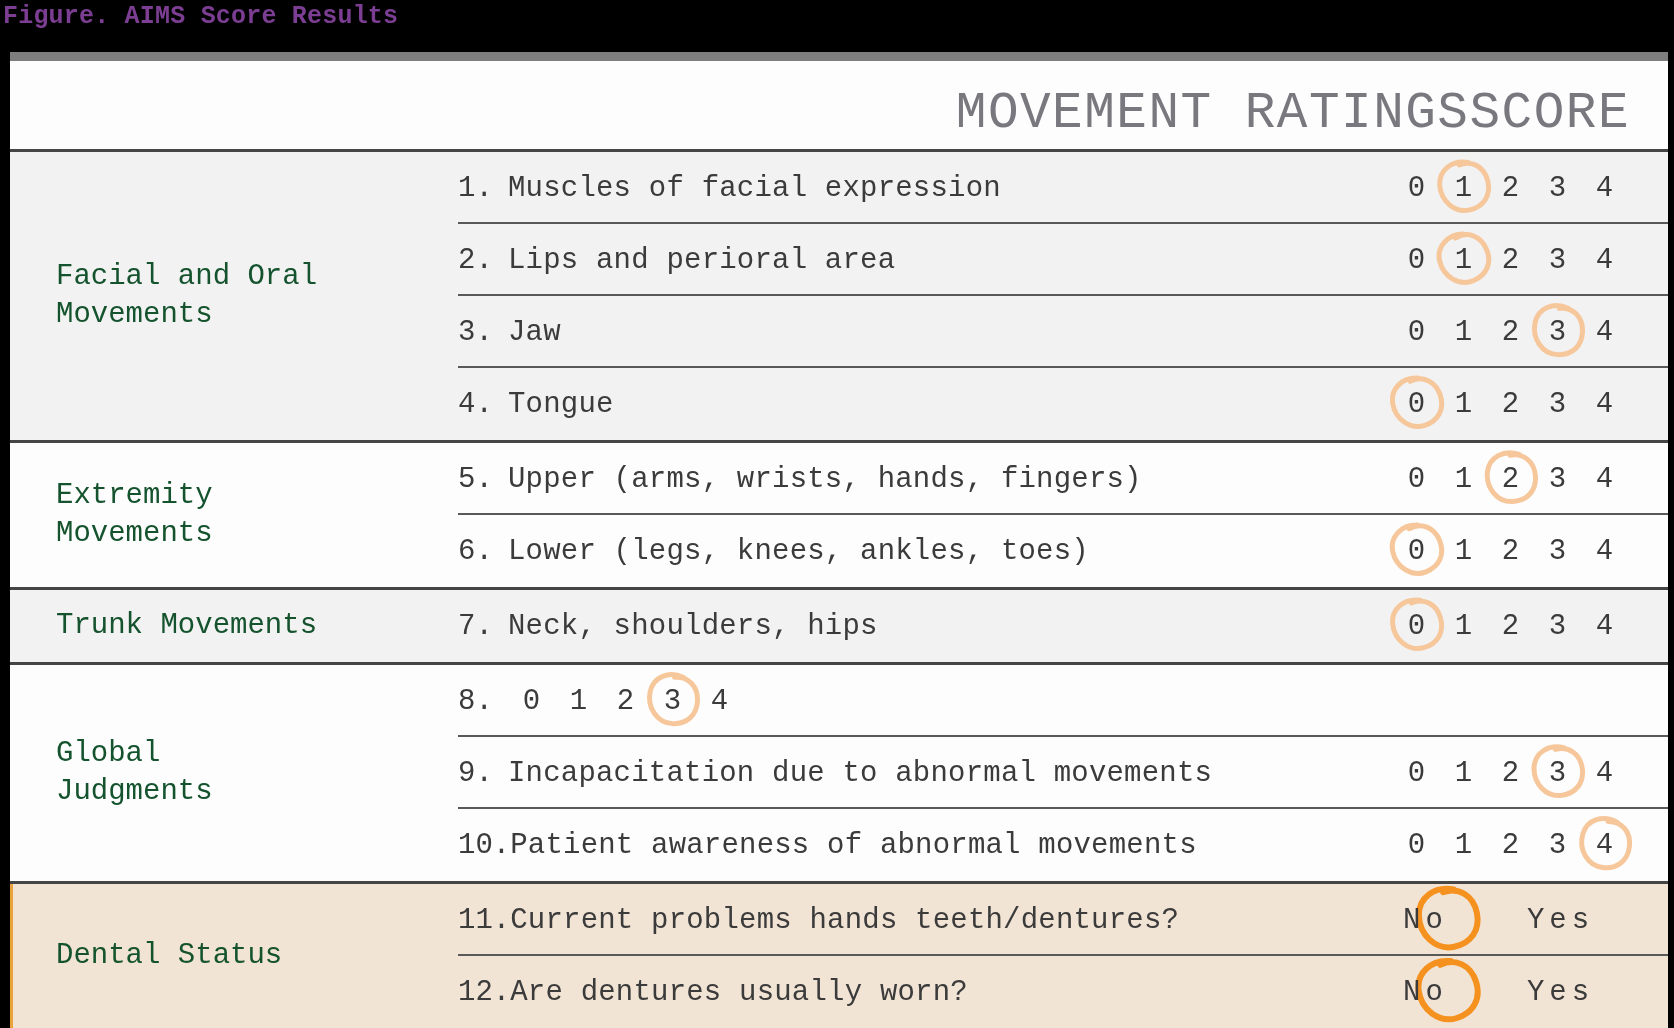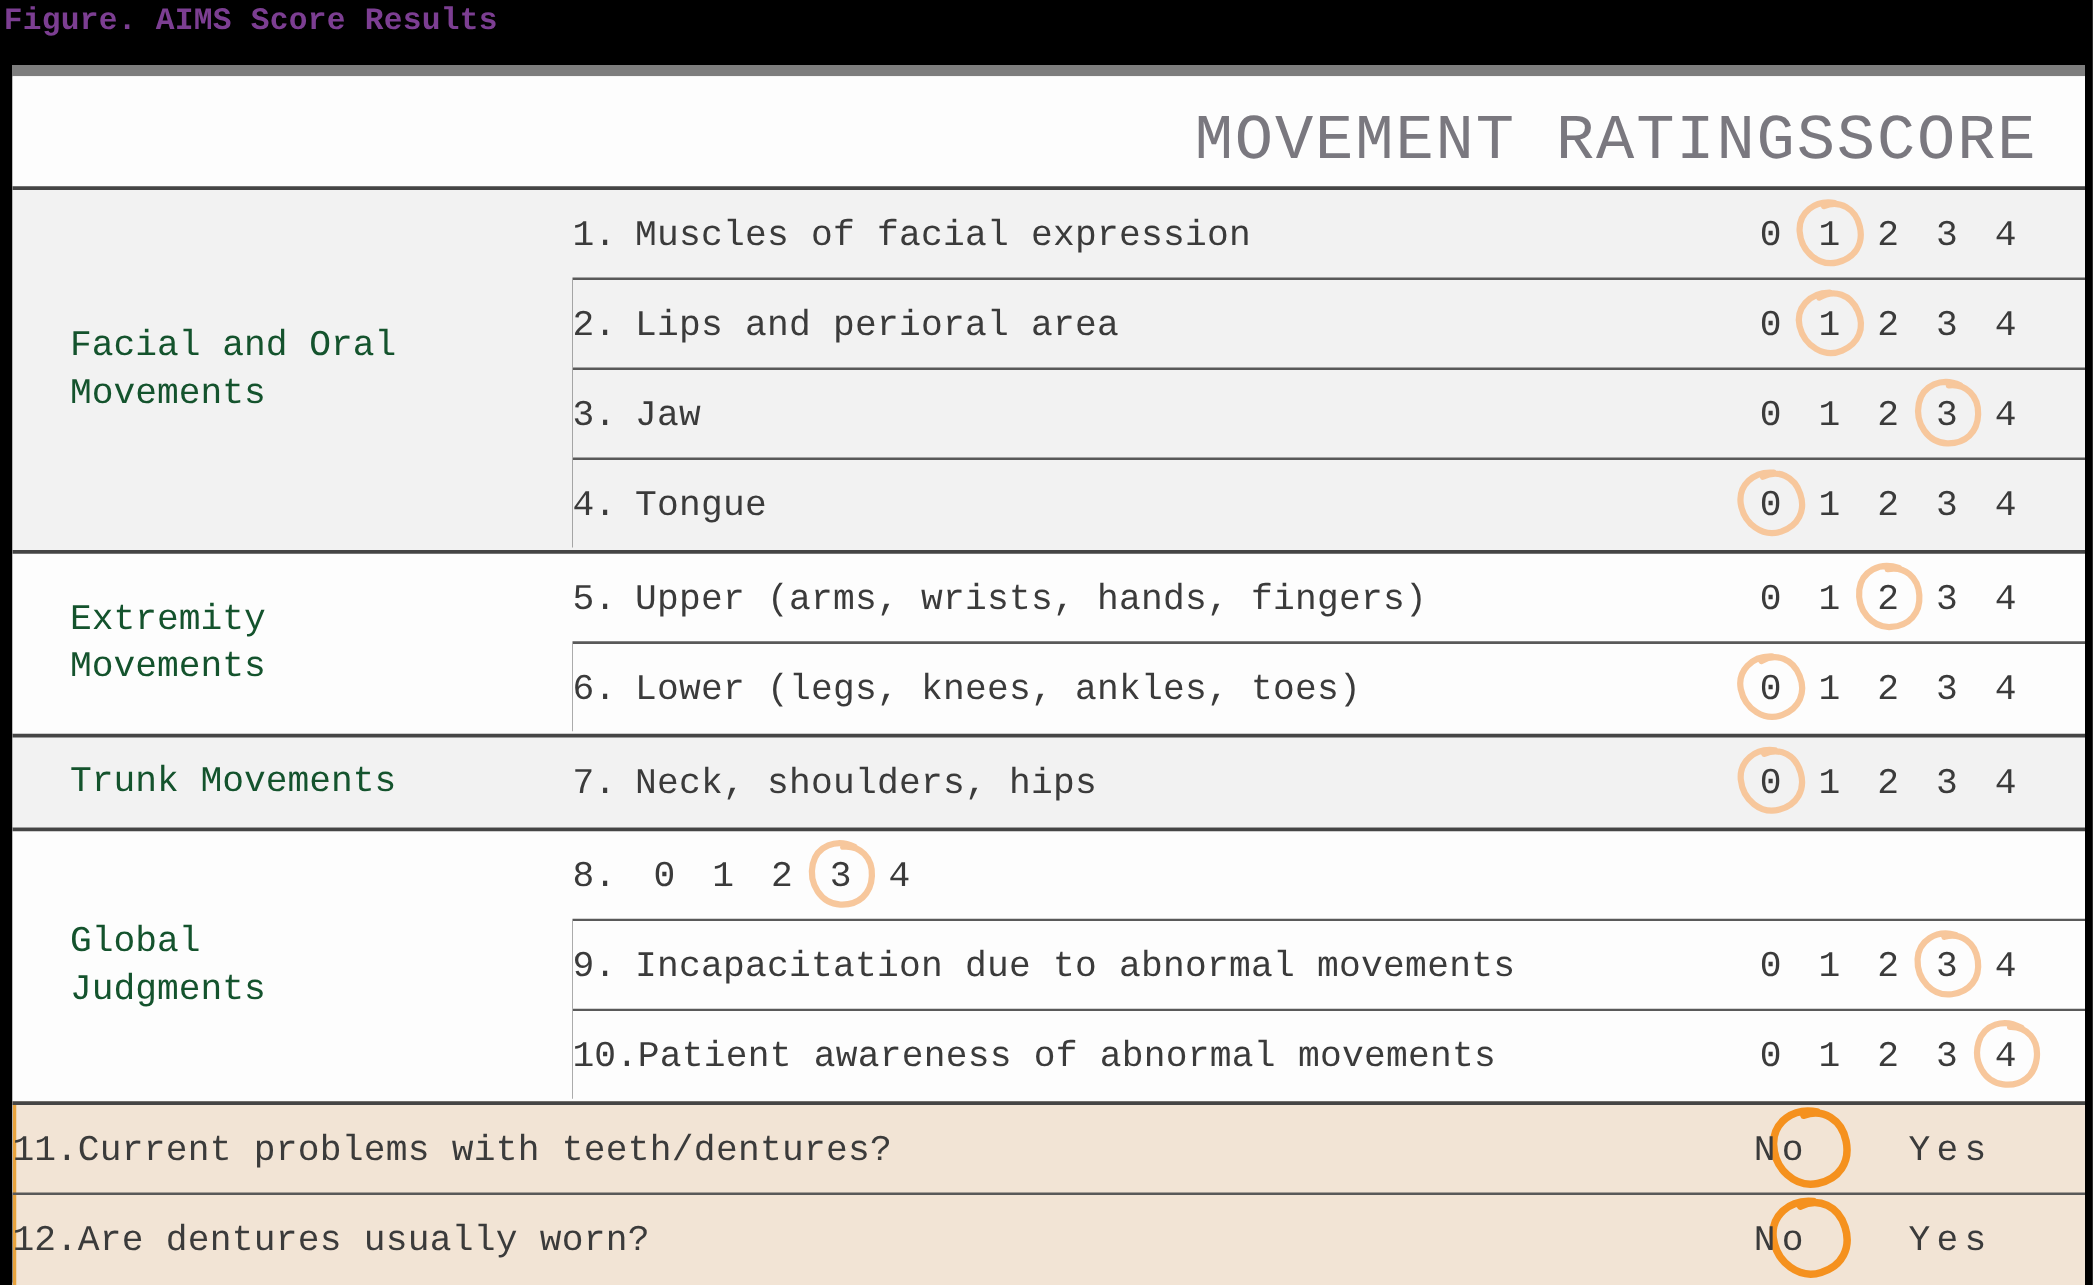--- a/index.html
+++ b/index.html
@@ -239,24 +239,27 @@
                 <span class="score-cell"><span class="ring ring-light">
                     <svg viewBox="0 0 64 66" style="transform:rotate(10deg)">
                       <path d="M 41 7 C 24 1, 8 10, 6 26 C 4 44, 17 60, 34 59 C 50 58, 60 47, 59 31 C 58 15, 46 5, 31 8" fill="none" stroke="currentColor" stroke-width="5.5" stroke-linecap="round"></path>
                     </svg>
                   </span><span class="cell-text">4</span></span>
               </div>
             </div>
           </div>
         </div>
         <div class="group shade-beige">
+          <div class="group-label">
+            <div class="label-line">Dental Status</div>
+          </div>
           <div class="group-items">
             <div class="item">
               <span class="item-num">11.</span>
-              <span class="item-text">Current problems with teeth/dentures?</span>
+              <span class="item-text">Current problems hands teeth/dentures?</span>
               <div class="scores yesno">
                 <span class="cell-no"><span class="ring ring-strong">
                     <svg viewBox="0 0 64 66" style="transform:rotate(-8deg)">
                       <path d="M 41 7 C 24 1, 8 10, 6 26 C 4 44, 17 60, 34 59 C 50 58, 60 47, 59 31 C 58 15, 46 5, 31 8" fill="none" stroke="currentColor" stroke-width="5.5" stroke-linecap="round"></path>
                     </svg>
                   </span><span class="cell-text">No</span></span>
                 <span class="cell-yes"><span class="cell-text">Yes</span></span>
               </div>
             </div>
             <div class="item">

